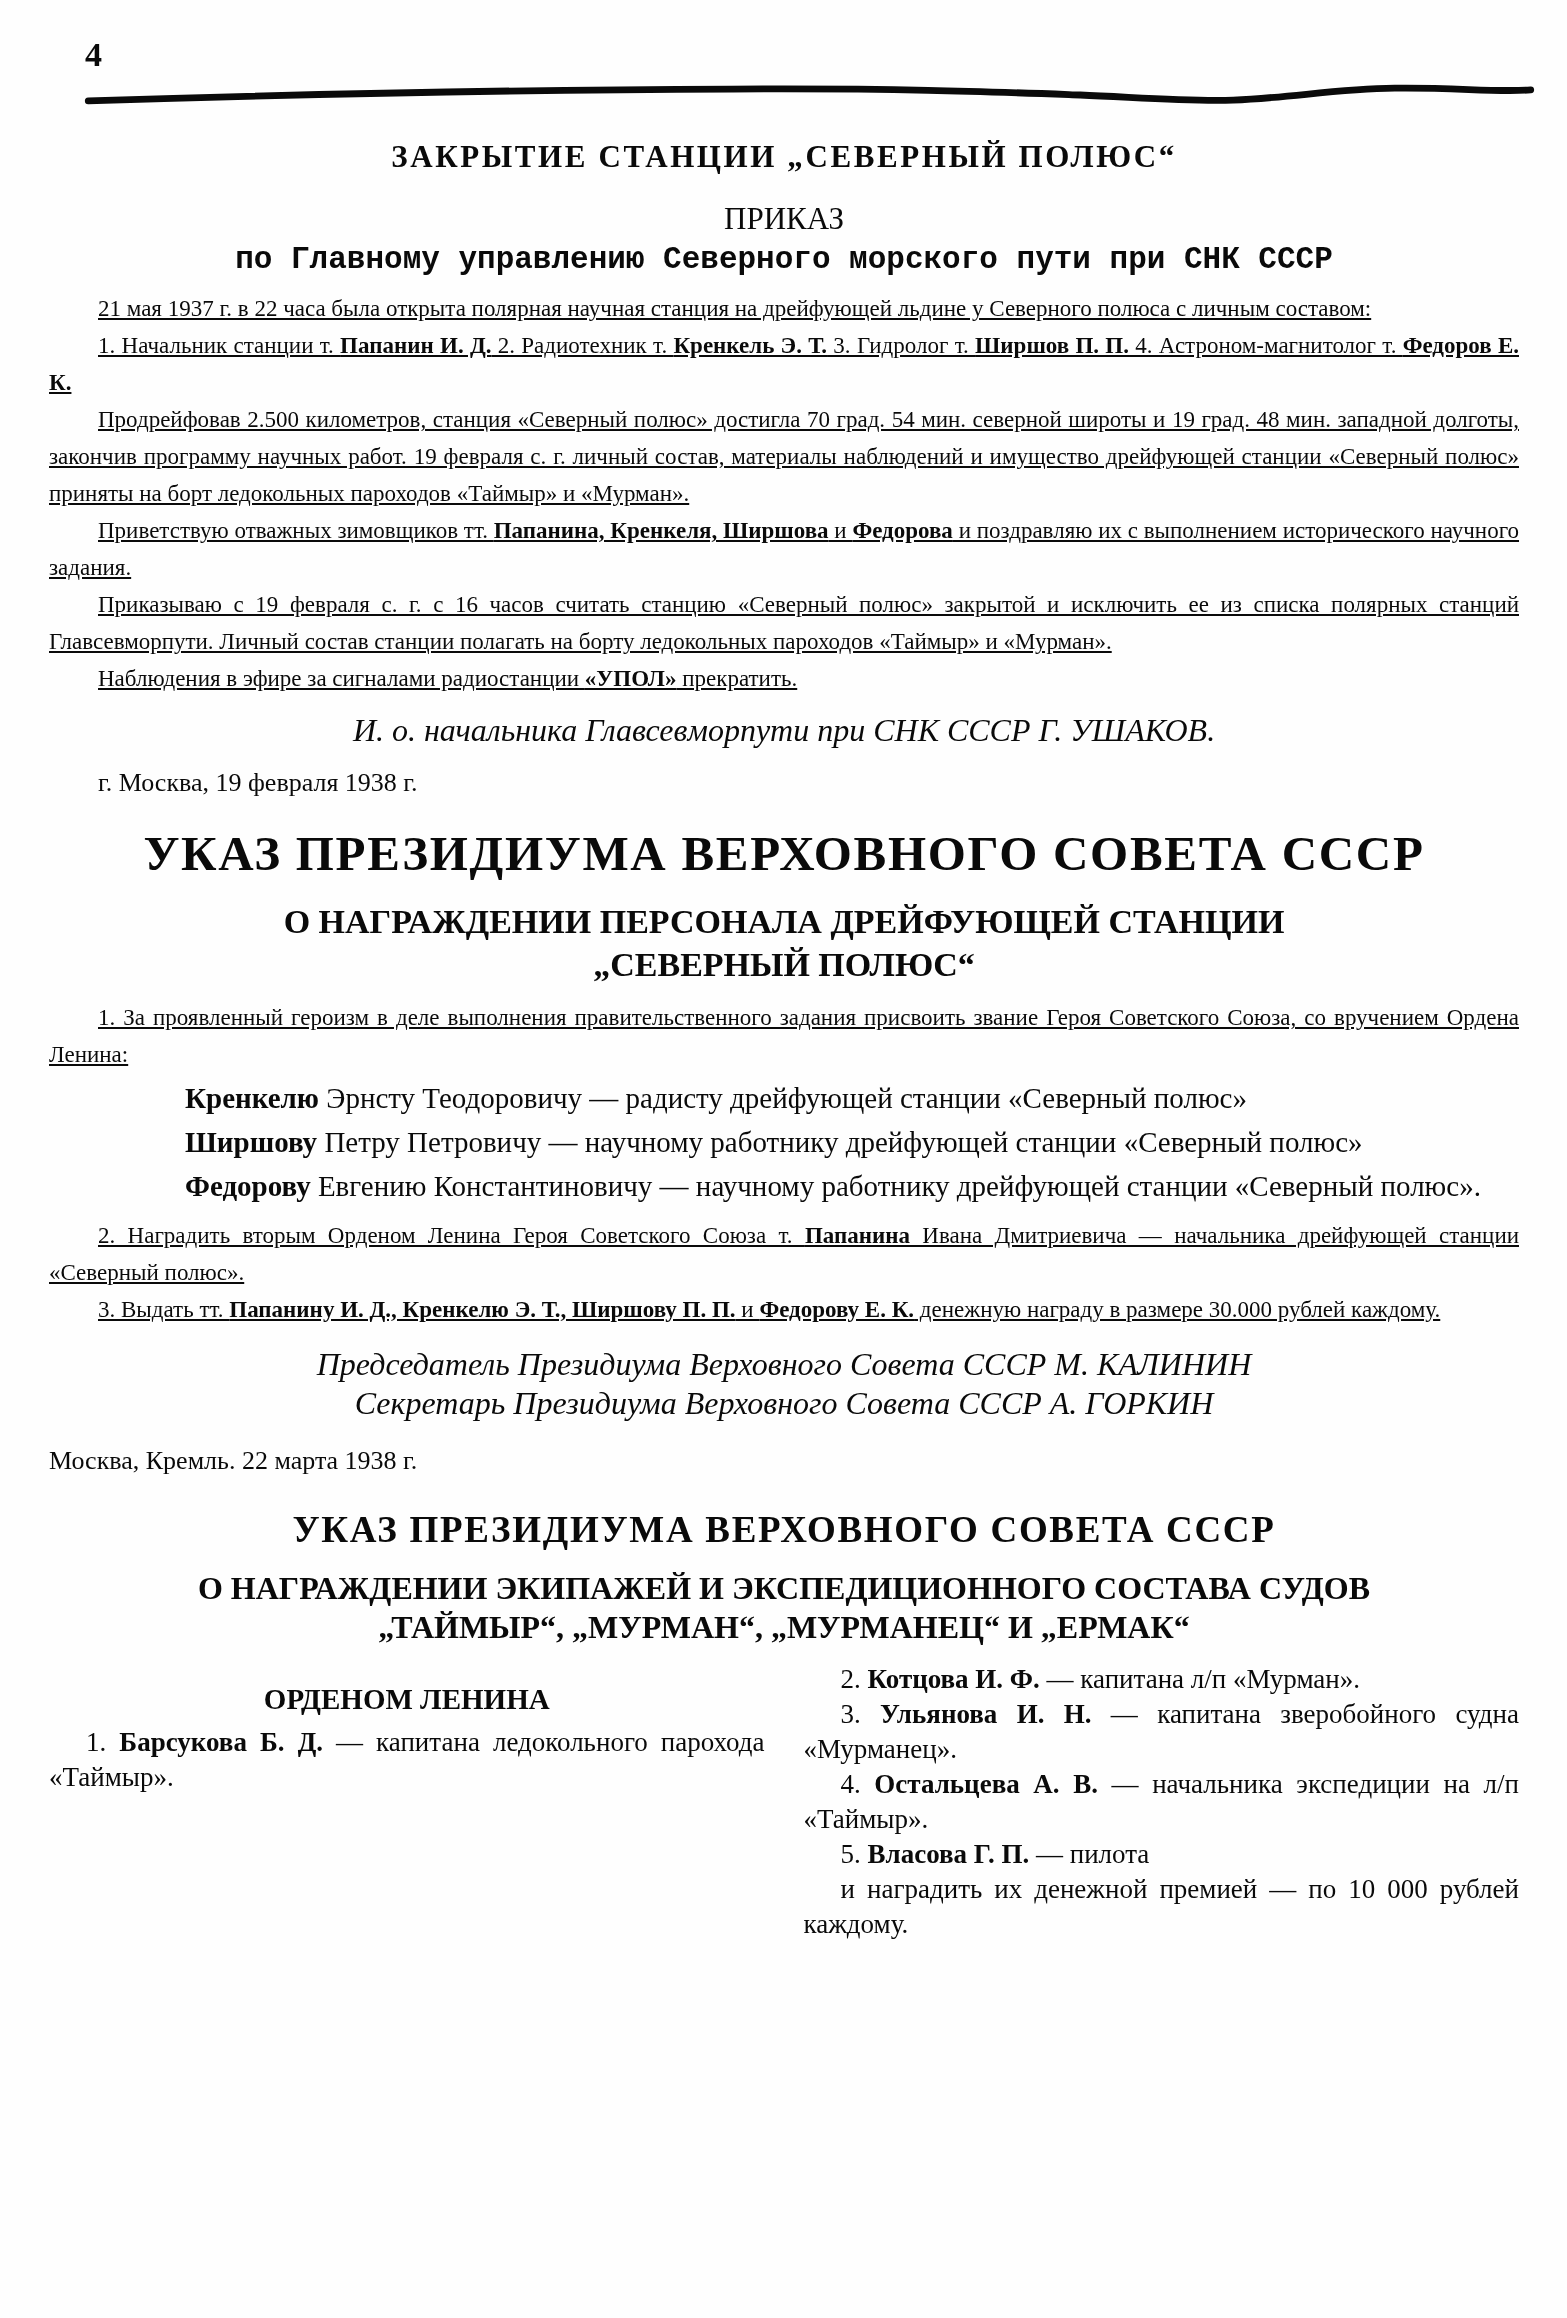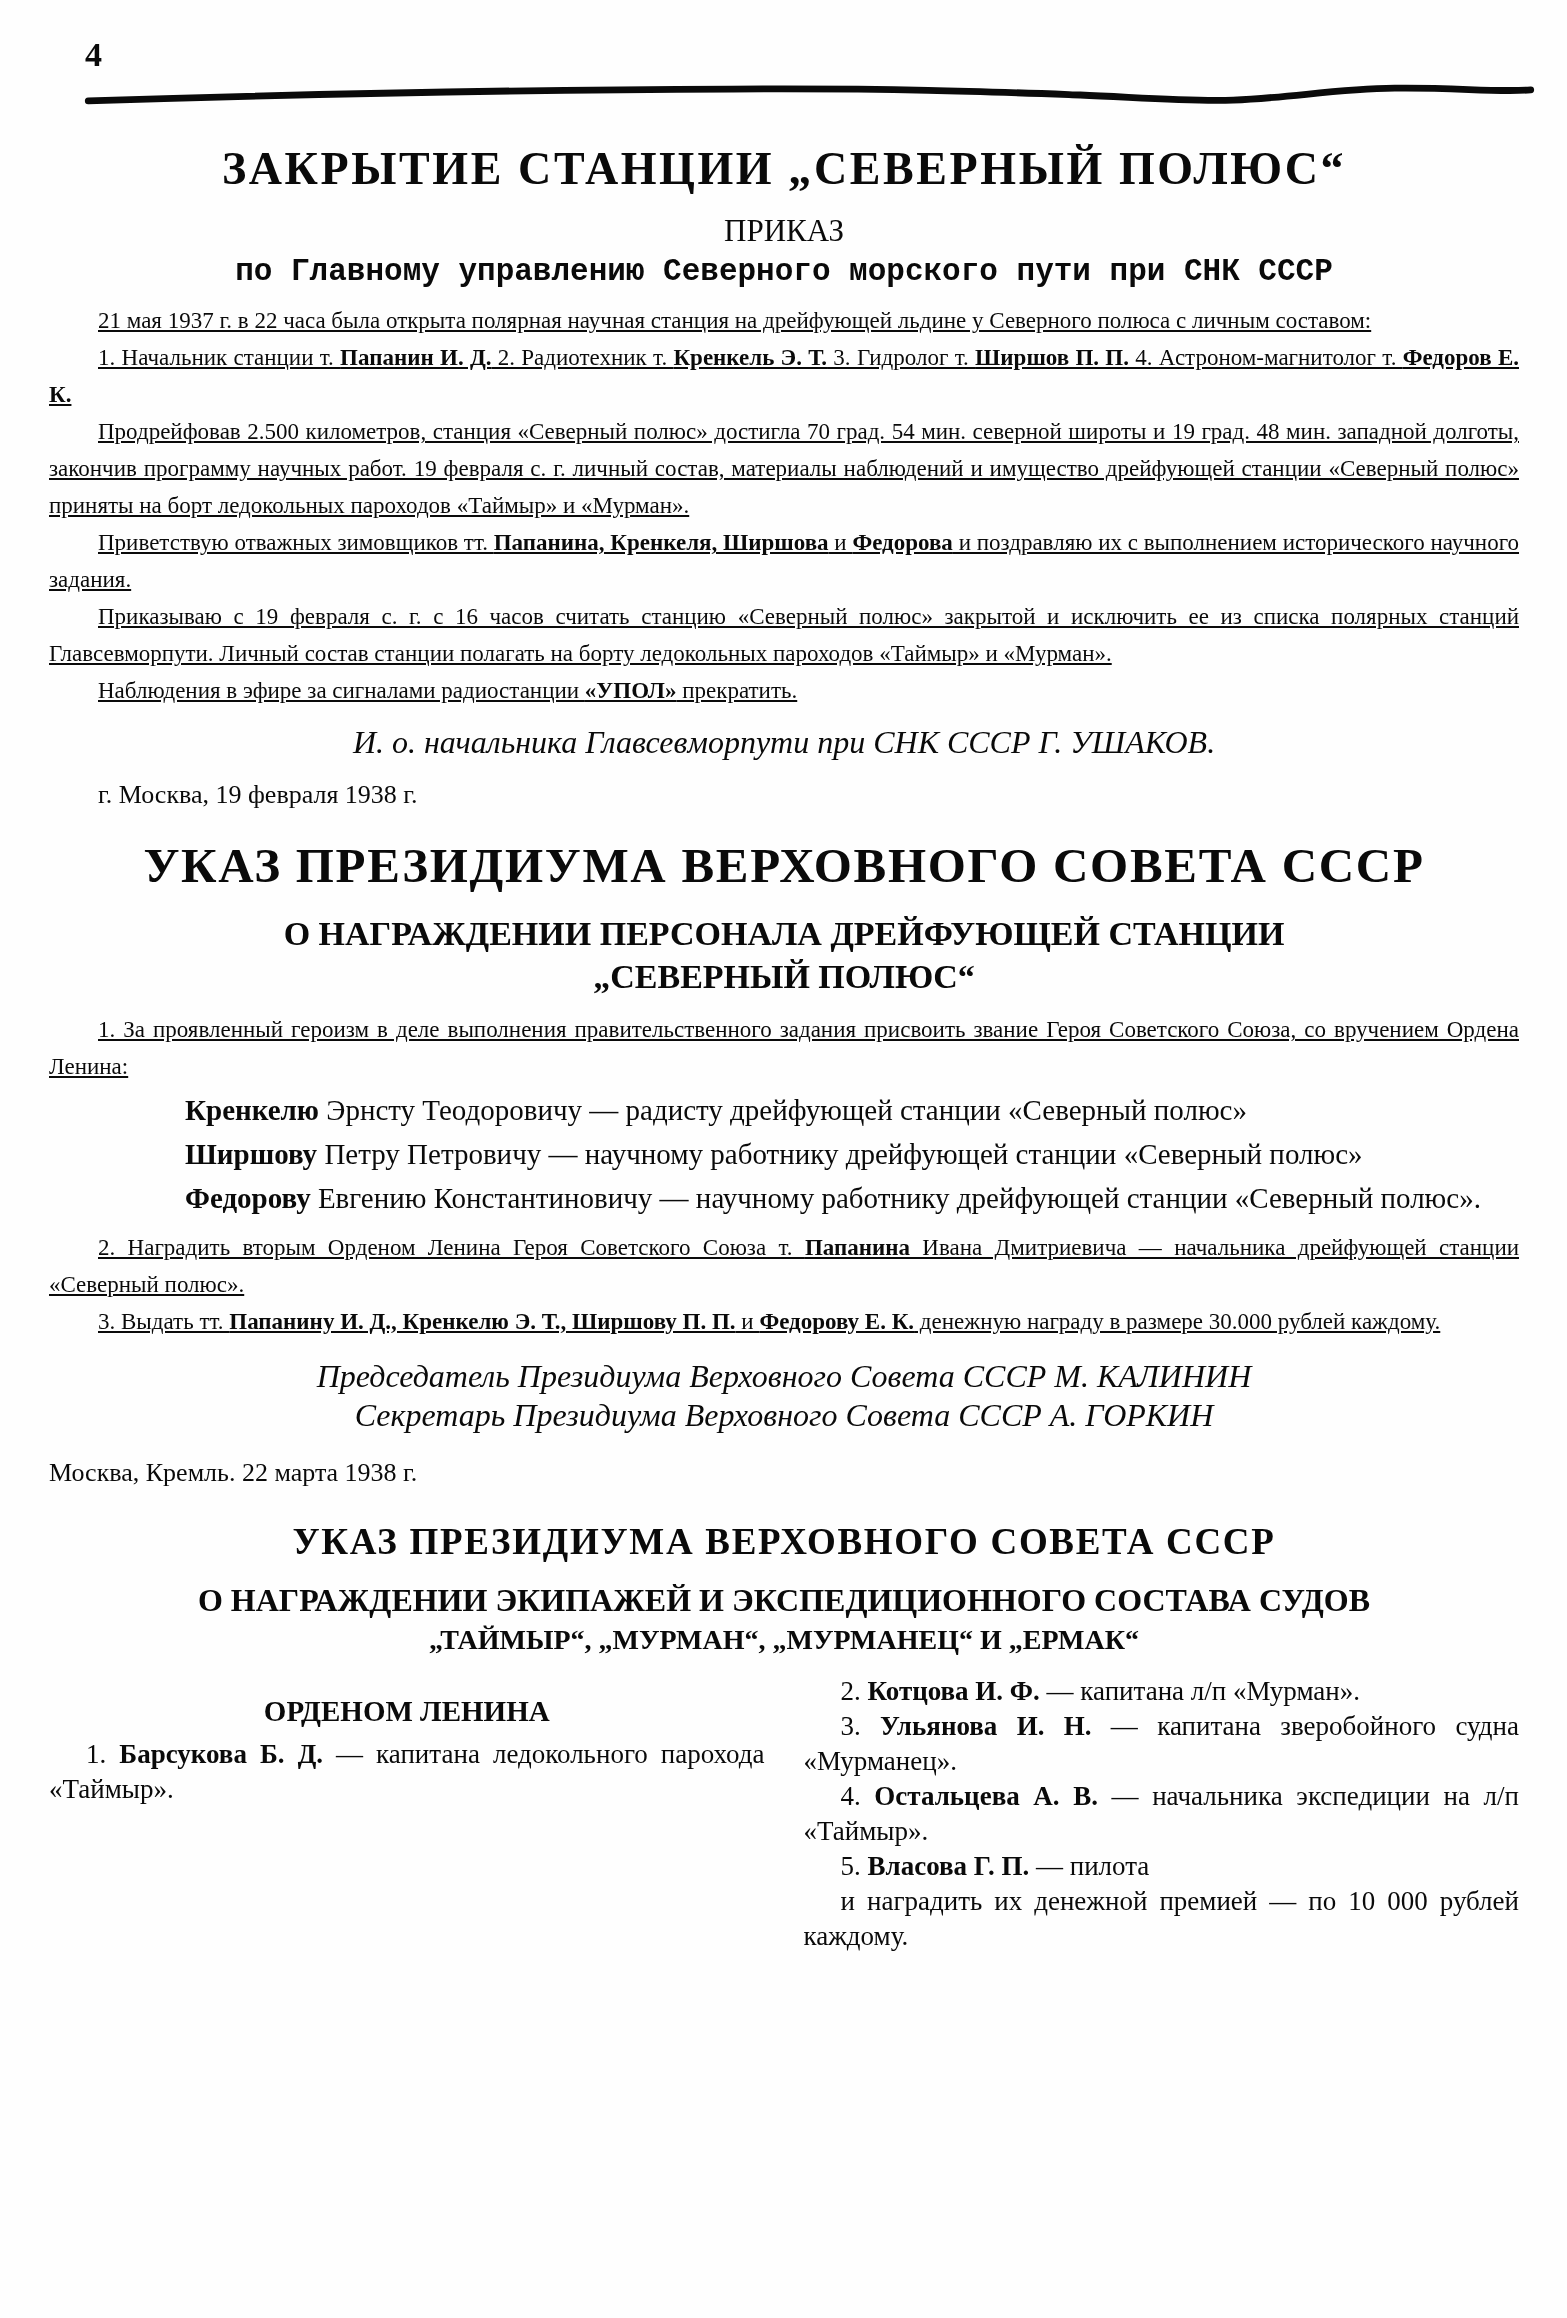--- a/index.html
+++ b/index.html
@@ -12,22 +12,22 @@
     overflow:hidden;
   }
   .page-num {
     position:absolute; top:36px; left:85px;
     font-size:34px; font-weight:bold;
   }
   .top-rule { position:absolute; top:78px; left:0; width:1568px; height:34px; }
   .doc { padding:134px 49px 0 49px; }
 
   .order-title {
-    margin:12px; text-align:center;
-    font-size:46px; font-weight:bold; letter-spacing:2.6px;
+    margin:0; text-align:center;
+    font-size:31px; font-weight:bold; letter-spacing:2.6px;
     line-height:46px;
   }
   .prikaz {
     margin-top:22px; text-align:center;
     font-size:31px; font-weight:normal; line-height:34px;
   }
   .prikaz-sub {
     margin-top:6.8px; text-align:center;
     font-size:31px; font-weight:bold; line-height:34px;font-family:Liberation Mono, monospace;
   }
@@ -63,21 +63,21 @@
   .award-entry:first-of-type { margin-top:8.5px; }
   .sig-block { margin-top:17px; }
   .sig-block .sig-italic { margin-top:0; }
   .dateline2 { margin-top:22px; font-size:26px; line-height:32px; }
 
   .ukaz2-title {
     margin:31px 0 0; text-align:center;
     font-size:37px; font-weight:bold; letter-spacing:1.7px; line-height:44px;
   }
   .ukaz2-sub { font-size:32px; line-height:39px; margin-top:17px; }
-  .ukaz2-sub2 { font-size:28px; line-height:39px; }
+  .ukaz2-sub2 { font-size:32px; line-height:39px; }
 
   .columns {
     display:flex; gap:39px; margin-top:15.3px;
   }
   .col { flex:1 1 0; }
   .col p {
     margin:0; font-size:27px; line-height:35px;
     text-align:justify; text-indent:37px;
   }
   .orden-heading {

